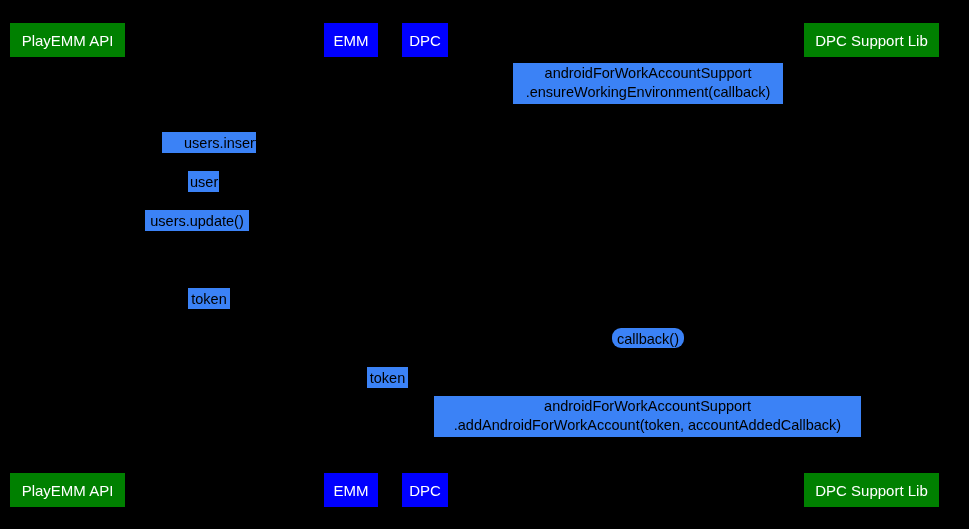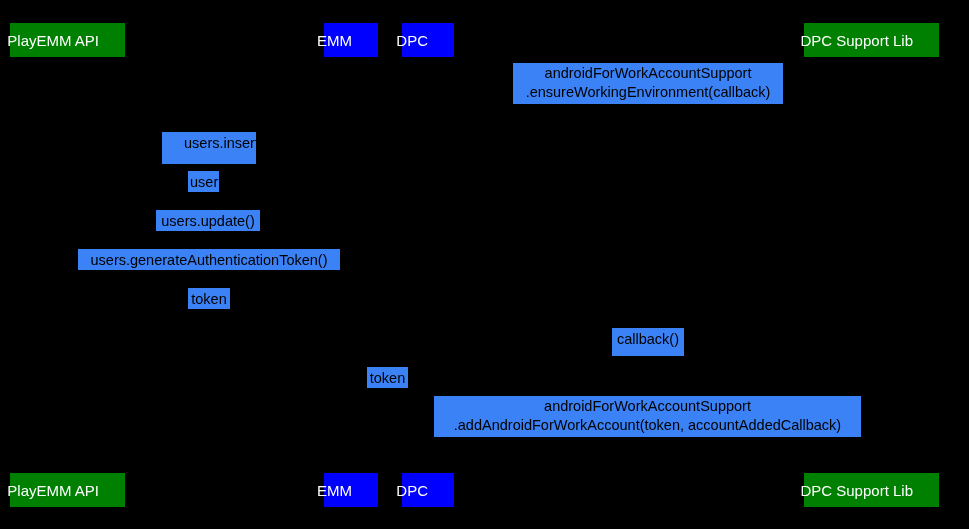--- a/index.html
+++ b/index.html
@@ -18,27 +18,27 @@
     position: absolute;
     left: 0; top: 0;
     width: 969px;
     height: 529px;
     background: #000000;
   }
   .participant {
     position: absolute;
     display: flex;
     align-items: center;
-    justify-content: flex-end;
+    justify-content: center;
     color: #ffffff;
     font-size: 15px;
     line-height: 1;
     white-space: nowrap;
     box-sizing: border-box;
-    padding: 0 26px;
+    padding: 0 10px;
   }
   .msg-label {
     position: absolute;
     background: #3b82f6;
     color: #000000;
     font-size: 14.5px;
     line-height: 19px;
     text-align: center;
     white-space: pre;
     box-sizing: border-box;
@@ -71,22 +71,21 @@
       <span>EMM</span>
     </div>
     <div class="participant" style="left: 402px; top: 473px; width: 46px; height: 34px; background: rgb(0, 0, 255);">
       <span>DPC</span>
     </div>
     <div class="participant" style="left: 804px; top: 473px; width: 135px; height: 34px; background: rgb(0, 128, 0);">
       <span>DPC Support Lib</span>
     </div>
     <div class="msg-label" style="left: 513px; top: 63px; width: 270px; height: 41px;">androidForWorkAccountSupport
 .ensureWorkingEnvironment(callback)</div>
-    <div class="msg-label one-line" style="left: 162px; top: 132px; width: 94px; height: 32px; padding-left: 22px;">users.insert()</div>
+    <div class="msg-label one-line" style="left: 162px; top: 132px; width: 94px; height: 21px; padding-left: 22px;">users.insert()</div>
     <div class="msg-label one-line" style="left: 188px; top: 171px; width: 31px; height: 21px;">userID</div>
-    <div class="msg-label one-line" style="left: 156px; top: 210px; width: 104px; height: 21px;">users.update()</div>
-    <div class="msg-label one-line" style="left: 78px; top: 249px; width: 262px; height: 21px;">users.generateAuthenticationToken()</div>
+    <div class="msg-label one-line" style="left: 145px; top: 210px; width: 104px; height: 21px;">users.update()</div>
     <div class="msg-label one-line" style="left: 188px; top: 288px; width: 42px; height: 21px;">token</div>
-    <div class="msg-label one-line" style="left: 612px; top: 328px; width: 72px; height: 28px;">callback()</div>
+    <div class="msg-label one-line" style="left: 612px; top: 328px; width: 72px; height: 20px; border-radius: 9px;">callback()</div>
     <div class="msg-label one-line" style="left: 367px; top: 367px; width: 41px; height: 21px;">token</div>
     <div class="msg-label" style="left: 434px; top: 396px; width: 427px; height: 41px;">androidForWorkAccountSupport
 .addAndroidForWorkAccount(token, accountAddedCallback)</div>
   </div>
 
 </body></html>

